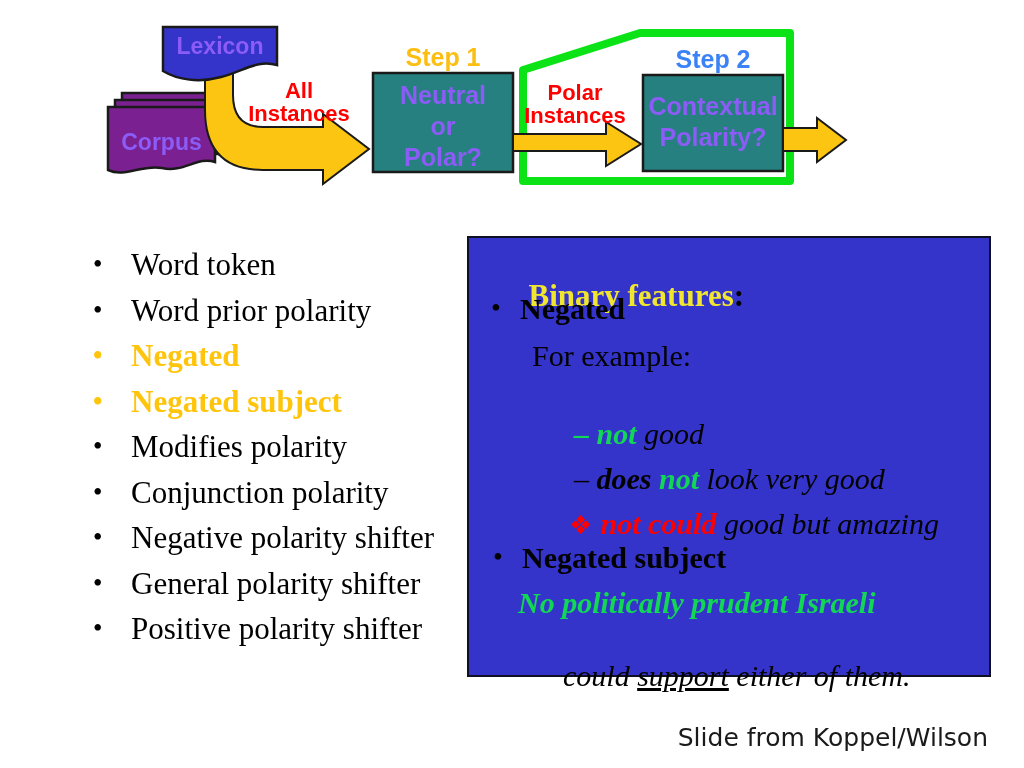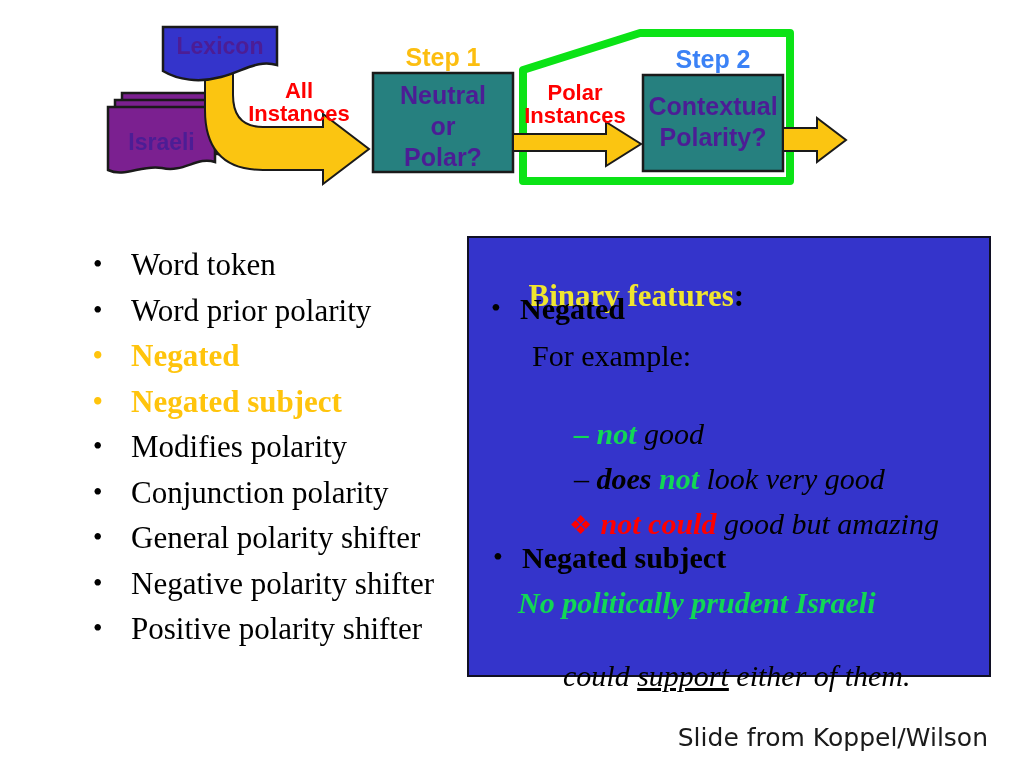--- a/index.html
+++ b/index.html
@@ -3,21 +3,21 @@
 <meta charset="utf-8">
 <style>
   html,body { margin:0; padding:0; }
   .slide {
     position:relative; width:1024px; height:768px; overflow:hidden;
     background:#ffffff; font-family:"Liberation Sans", sans-serif;
   }
   
   .diagram-svg { position:absolute; left:0; top:0; }
   .dlabel {
-    position:absolute; text-align:center; font-weight:bold; color:#4c1d95;
+    position:absolute; text-align:center; font-weight:bold; color:#8b5cf6;
     line-height:1.05;
   }
   .lexicon-label   { left:163px; top:34px;  width:114px; font-size:23px; }
   .corpus-label    { left:108px; top:130px; width:107px; font-size:23px; }
   .all-instances   { left:240px; top:79px;  width:118px; font-size:22px; color:#ff0000; }
   .polar-instances { left:516px; top:81px;  width:118px; font-size:22px; color:#ff0000; }
   .step1-label     { left:373px; top:44px;  width:140px; font-size:25px; color:#fcbe10; }
   .step2-label     { left:643px; top:46px;  width:140px; font-size:25px; color:#3b82f6; }
   .box1-text       { left:373px; top:80px;  width:140px; font-size:25px; line-height:31px; }
   .box2-text       { left:643px; top:91px;  width:140px; font-size:25px; line-height:31px; }
@@ -90,21 +90,21 @@
 
     <rect x="373" y="73" width="140" height="99" fill="#26807f" stroke="#1a1a1a" stroke-width="2.5"></rect>
     <rect x="643" y="75" width="140" height="96" fill="#26807f" stroke="#1a1a1a" stroke-width="2.5"></rect>
 
     <path d="M513 134 L606 134 L606 122 L641 144 L606 166 L606 151 L513 151 Z" fill="#fbc511" stroke="#1a1a1a" stroke-width="2"></path>
 
     <path d="M783 128 L817 128 L817 118 L846 140 L817 162 L817 151 L783 151 Z" fill="#fbc511" stroke="#1a1a1a" stroke-width="2"></path>
   </svg>
 
   <div class="dlabel lexicon-label">Lexicon</div>
-  <div class="dlabel corpus-label">Israeli</div>
+  <div class="dlabel corpus-label">Corpus</div>
 
   <div class="dlabel all-instances">
     <span>All</span>
     <span>Instances</span>
   </div>
 
   <div class="dlabel step1-label">Step 1</div>
   <div class="dlabel step2-label">Step 2</div>
 
   <div class="dlabel polar-instances">
@@ -123,22 +123,22 @@
     <span>Polarity?</span>
   </div>
 
   <ul class="feature-list">
     <li>Word token</li>
     <li>Word prior polarity</li>
     <li class="gold">Negated</li>
     <li class="gold">Negated subject</li>
     <li>Modifies polarity</li>
     <li>Conjunction polarity</li>
+    <li>Negative polarity shifter</li>
     <li>General polarity shifter</li>
-    <li>Negative polarity shifter</li>
     <li>Positive polarity shifter</li>
   </ul>
 
   <div class="features-box">
     <div class="bf-line bf-heading">
       <span class="yellow">Binary features</span><span>:</span>
     </div>
 
     <div class="bf-line bf-b1">Negated</div>
 

